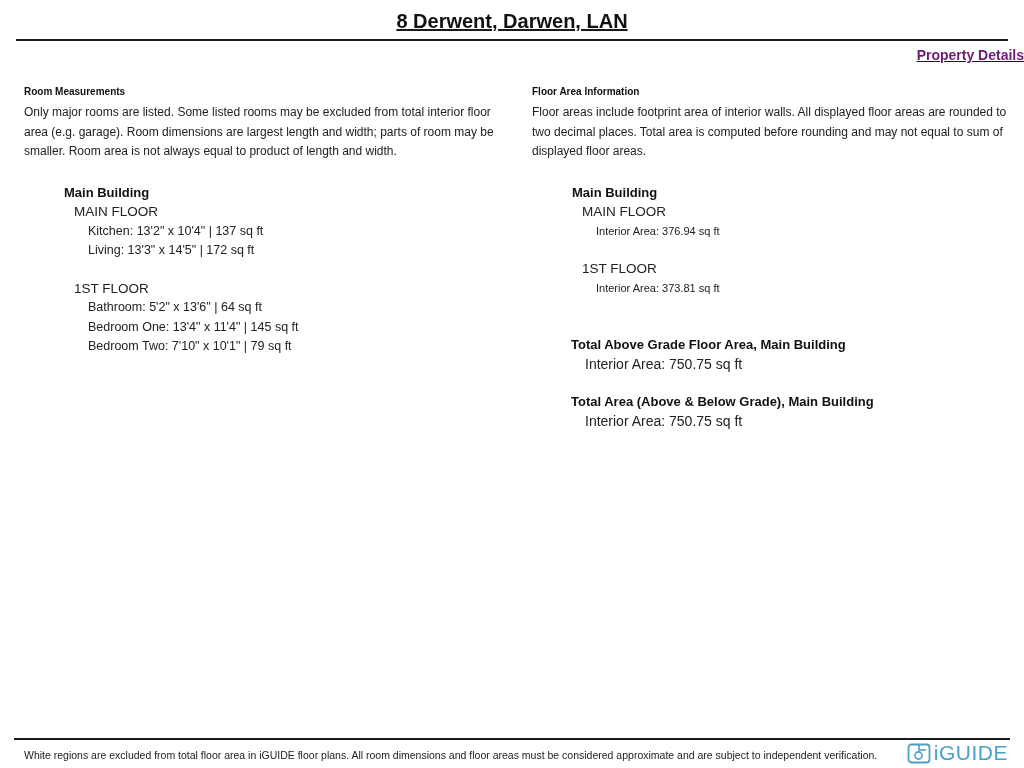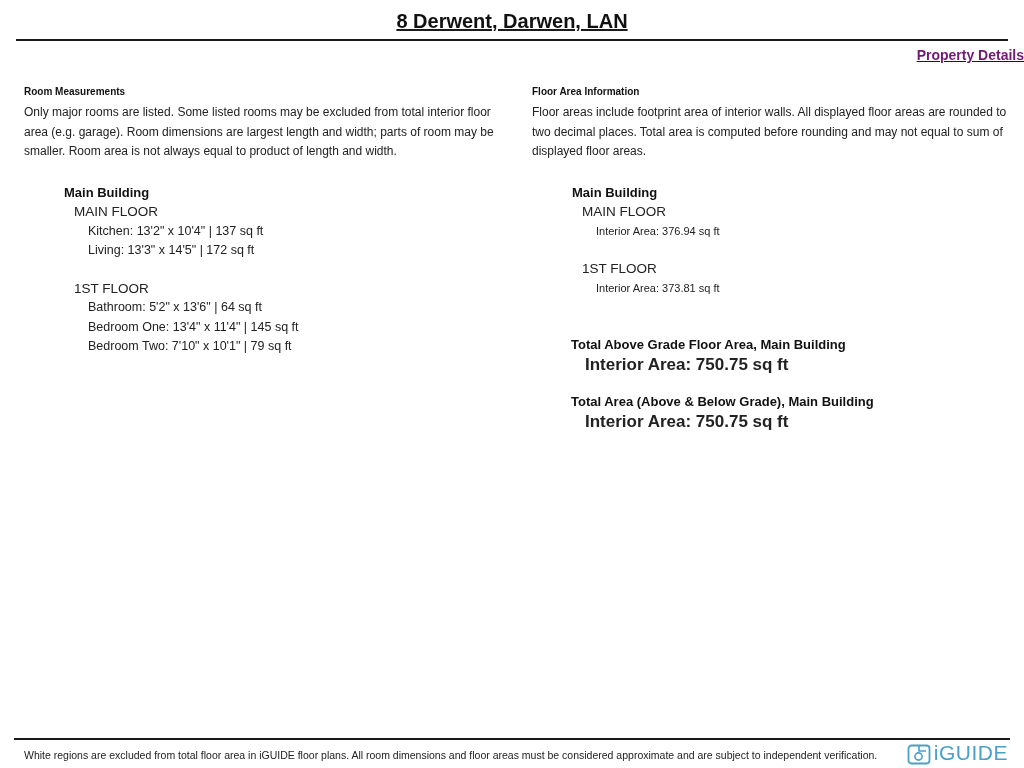--- a/index.html
+++ b/index.html
@@ -82,25 +82,24 @@
   .total-block { margin-left: 39px; }
   .total-block.first { margin-top: 37px; }
   .total-block.spaced { margin-top: 18px; }
   .total-heading {
     font-size: 13px;
     font-weight: bold;
     line-height: 19.5px;
     color: #111;
   }
   .total-area-line {
-    font-size: 17px;
+    font-size: 14px;
     line-height: 19.5px;
     margin-left: 14px;
     color: #222;
-    font-weight: bold;
   }
 
   
   .page-footer {
     position: absolute;
     left: 0; right: 0; bottom: 0;
     height: 30px;
   }
   .footer-rule {
     border: none;
@@ -113,21 +112,21 @@
     align-items: center;
     padding: 1px 16px 0 24px;
   }
   .disclaimer {
     font-size: 10.5px;
     color: #222;
     padding-top: 4px;
   }
   .logo {
     display: flex;
-    align-items: flex-end;
+    align-items: center;
     gap: 3px;
   }
   .logo-text {
     font-size: 21px;
     letter-spacing: 0.5px;
     font-weight: 400;
   }
   .logo-icon svg { display: block; }
 </style>
 </head>

